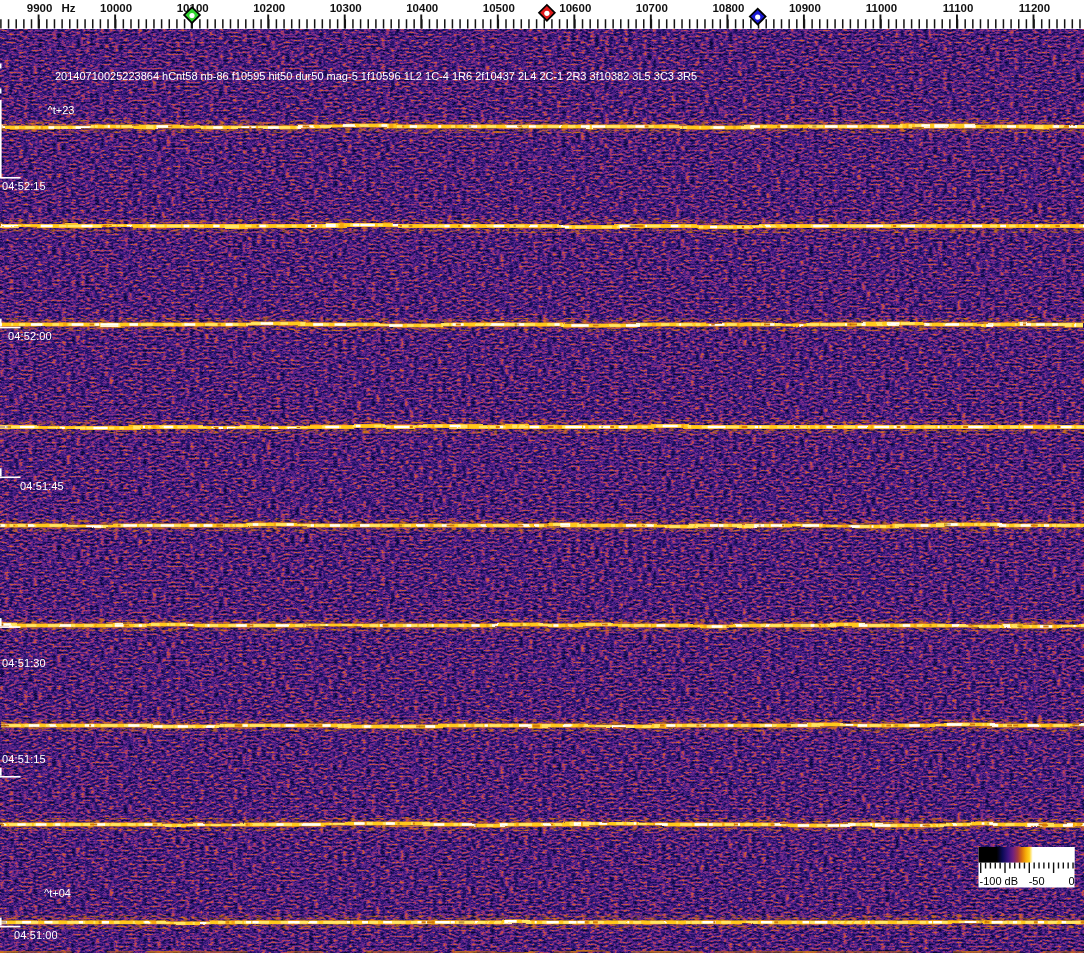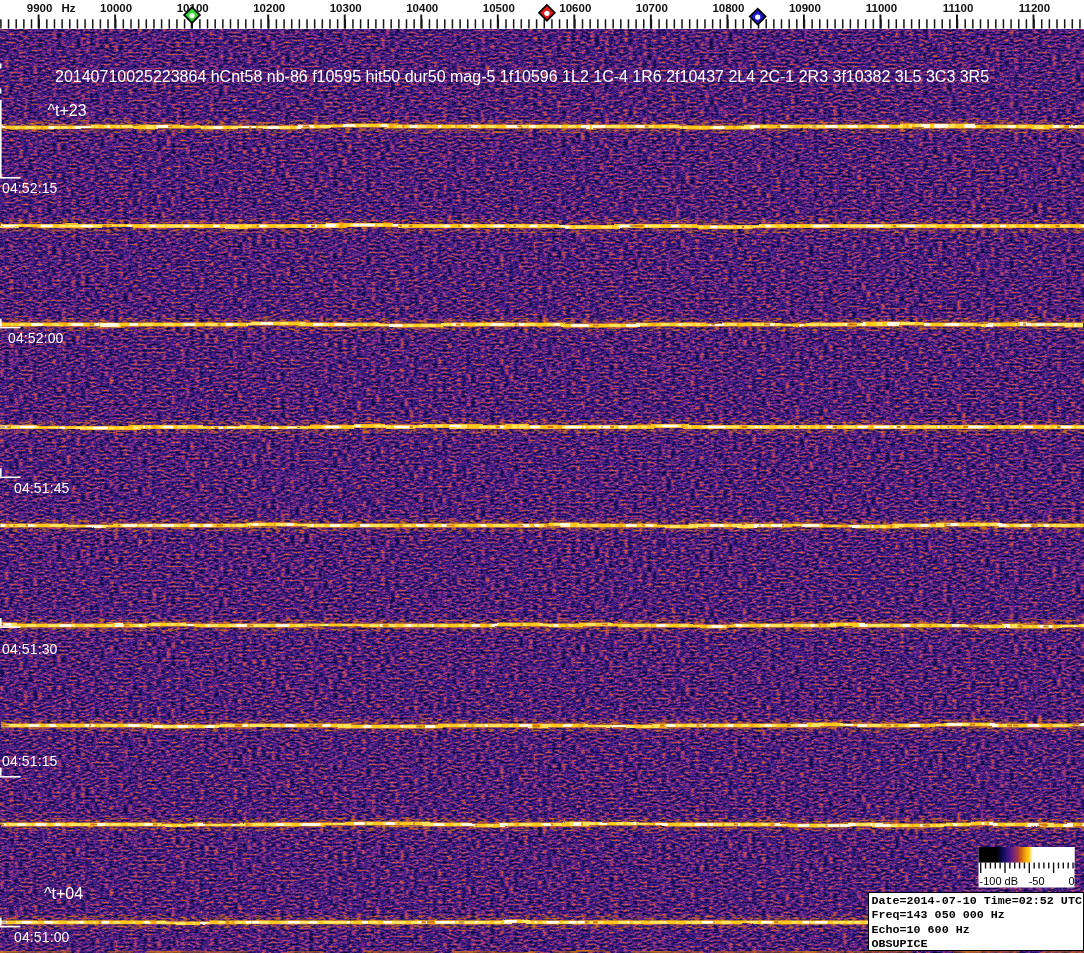--- a/index.html
+++ b/index.html
@@ -1,17 +1,17 @@
 <!DOCTYPE html>
 <html><head><meta charset="utf-8"><title>s</title><style>
 html,body{margin:0;padding:0;background:#fff}
 #w{position:relative;width:1084px;height:953px;overflow:hidden;font-family:"Liberation Sans",sans-serif;background:#8b5cf6}
 .ov{position:absolute;color:#fff;white-space:nowrap}
-.ann{font-size:16px;letter-spacing:0;line-height:13px}
-.tl{font-size:14px;letter-spacing:0.12px}
+.ann{font-size:11px;letter-spacing:0;line-height:13px}
+.tl{font-size:11px;letter-spacing:0.12px}
 #info{position:absolute;left:868px;top:891.5px;width:211px;height:56px;background:#fff;border:1.6px solid #000;
  font-family:"Liberation Mono",monospace;font-weight:bold;font-size:11.7px;line-height:14.33px;color:#000;padding:1.5px 0 0 2.5px}
 </style></head><body>
 <div id="w">
 <svg width="1084" height="953" style="position:absolute;left:0;top:0">
 <defs>
 <filter id="nz" x="0" y="0" width="100%" height="100%" color-interpolation-filters="sRGB">
  <feTurbulence type="fractalNoise" baseFrequency="0.21 0.5" numOctaves="3" seed="11"></feTurbulence>
  <feColorMatrix type="matrix" values="1 0 0 0 0  1 0 0 0 0  1 0 0 0 0  0 0 0 0 1"></feColorMatrix>
  <feComponentTransfer>
@@ -193,18 +193,17 @@
 <text x="1036.6" y="884.5" text-anchor="middle">-50</text>
 <text x="1074.5" y="884.5" text-anchor="end">0</text>
 </g>
 </g>
 </svg>
 <div class="ov ann" style="left:55px;top:70.4px">20140710025223864 hCnt58 nb-86 f10595 hit50 dur50 mag-5 1f10596 1L2 1C-4 1R6 2f10437 2L4 2C-1 2R3 3f10382 3L5 3C3 3R5</div>
 <div class="ov ann" style="left:47.5px;top:104px">^t+23</div>
 <div class="ov ann" style="left:44px;top:887px">^t+04</div>
 <div class="ov tl" style="left:2px;top:180px">04:52:15</div>
 <div class="ov tl" style="left:8px;top:329.8px">04:52:00</div>
-<div class="ov tl" style="left:14px;top:479.5px">04:51:45</div>
-<div class="ov tl" style="left:2px;top:641px">04:51:30</div>
+<div class="ov tl" style="left:20px;top:479.5px">04:51:45</div>
+<div class="ov tl" style="left:2px;top:657px">04:51:30</div>
 <div class="ov tl" style="left:2px;top:753px">04:51:15</div>
 <div class="ov tl" style="left:14px;top:928.8px">04:51:00</div>
 
-<div id="info">Date=2014-07-10 Time=02:52 UTC<br>Freq=143 050 000 Hz<br>Echo=10 600 Hz<br>OBSUPICE</div>
 </div>
 </body></html>

